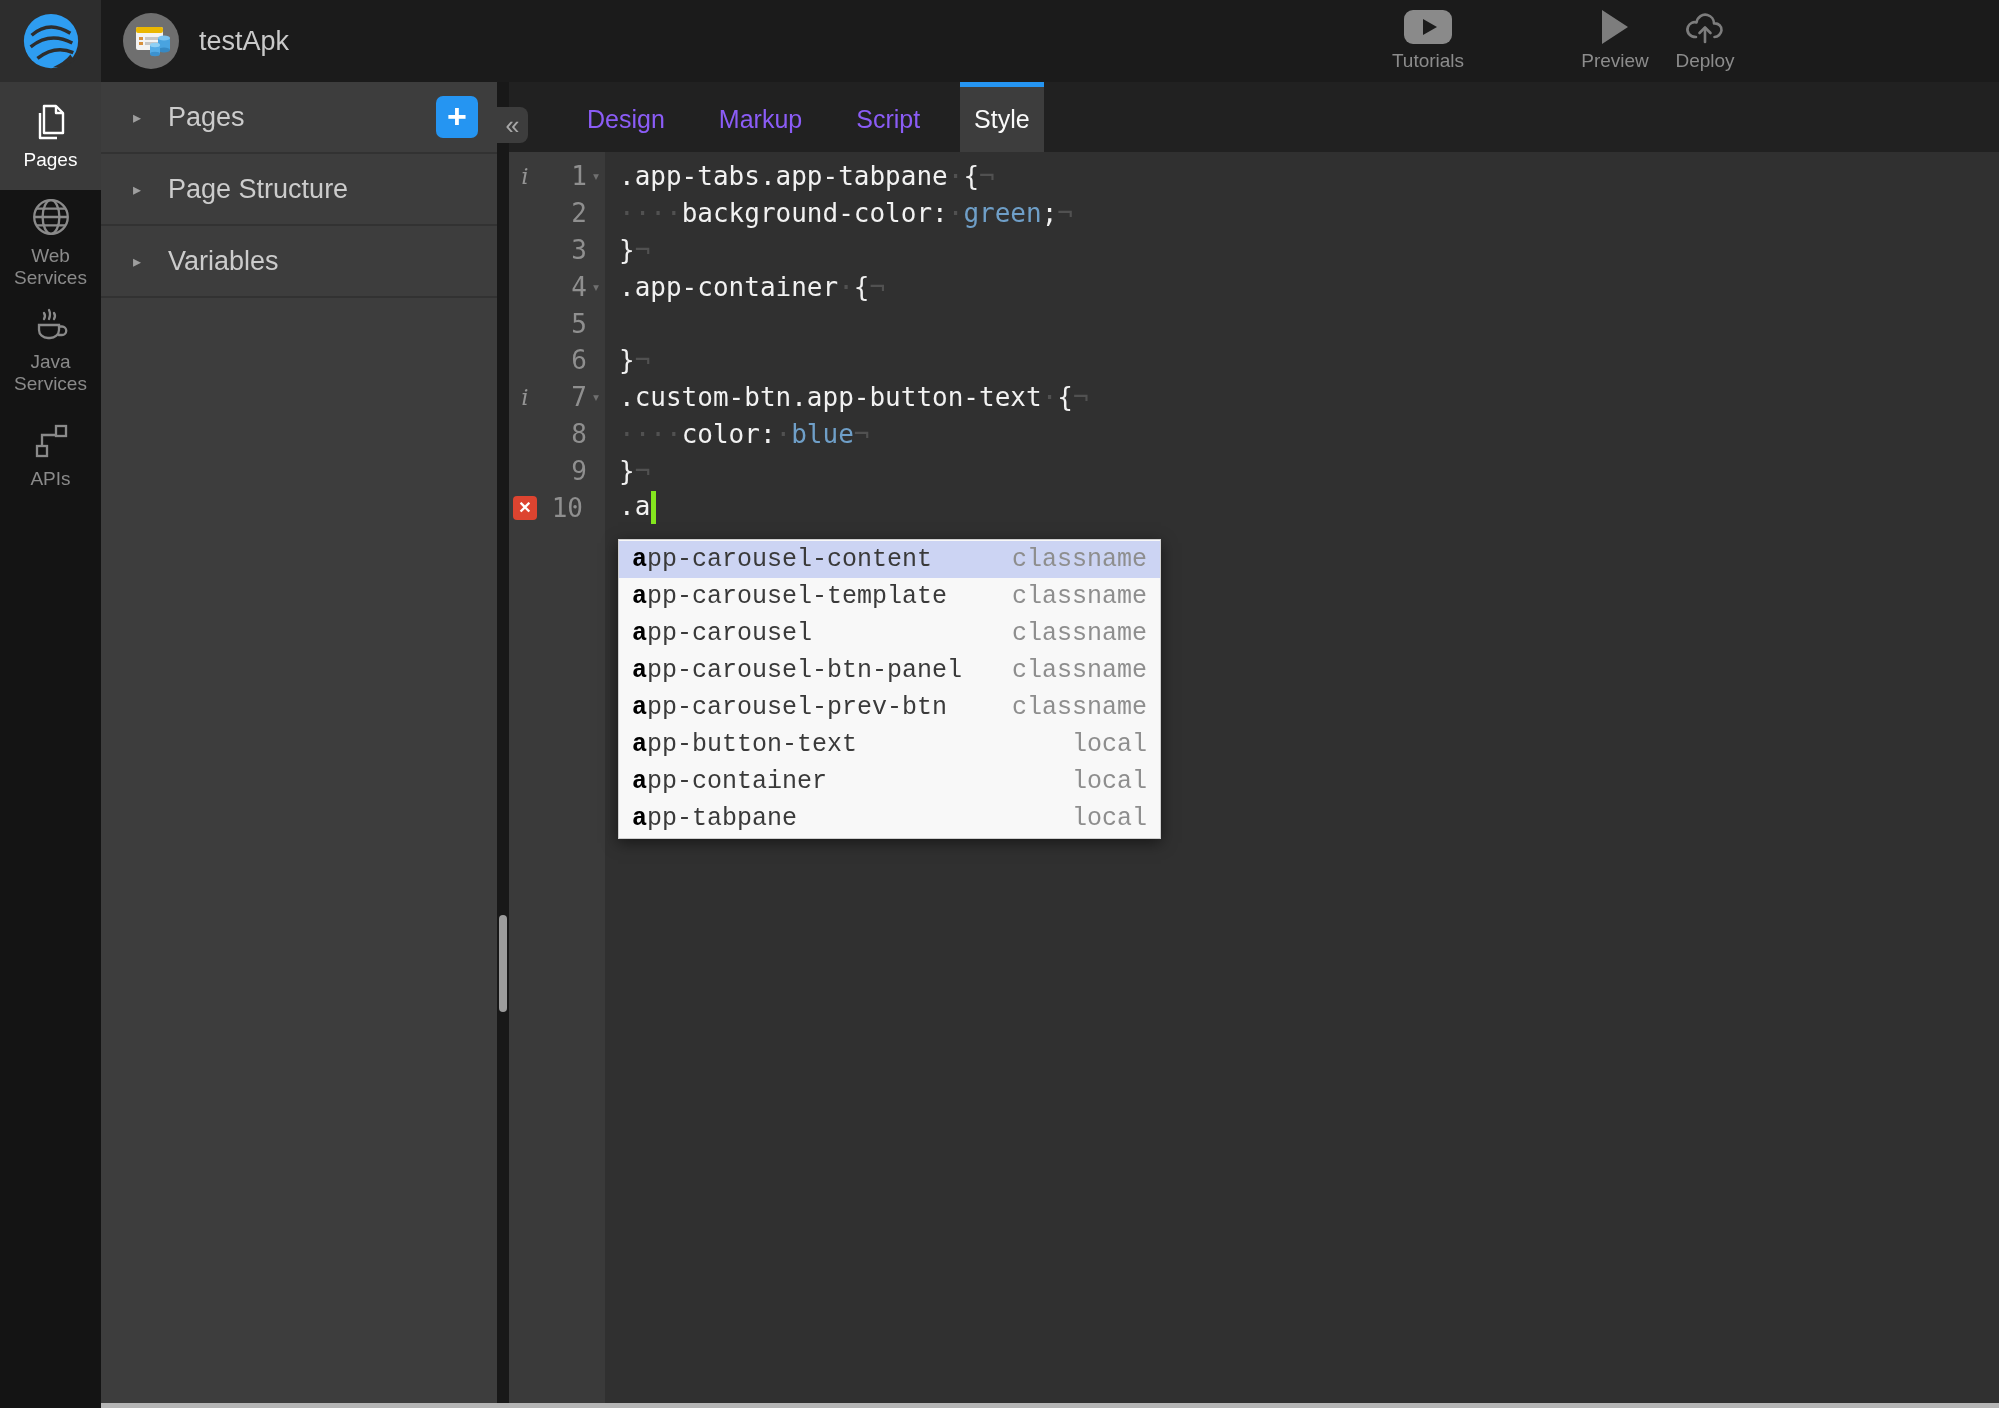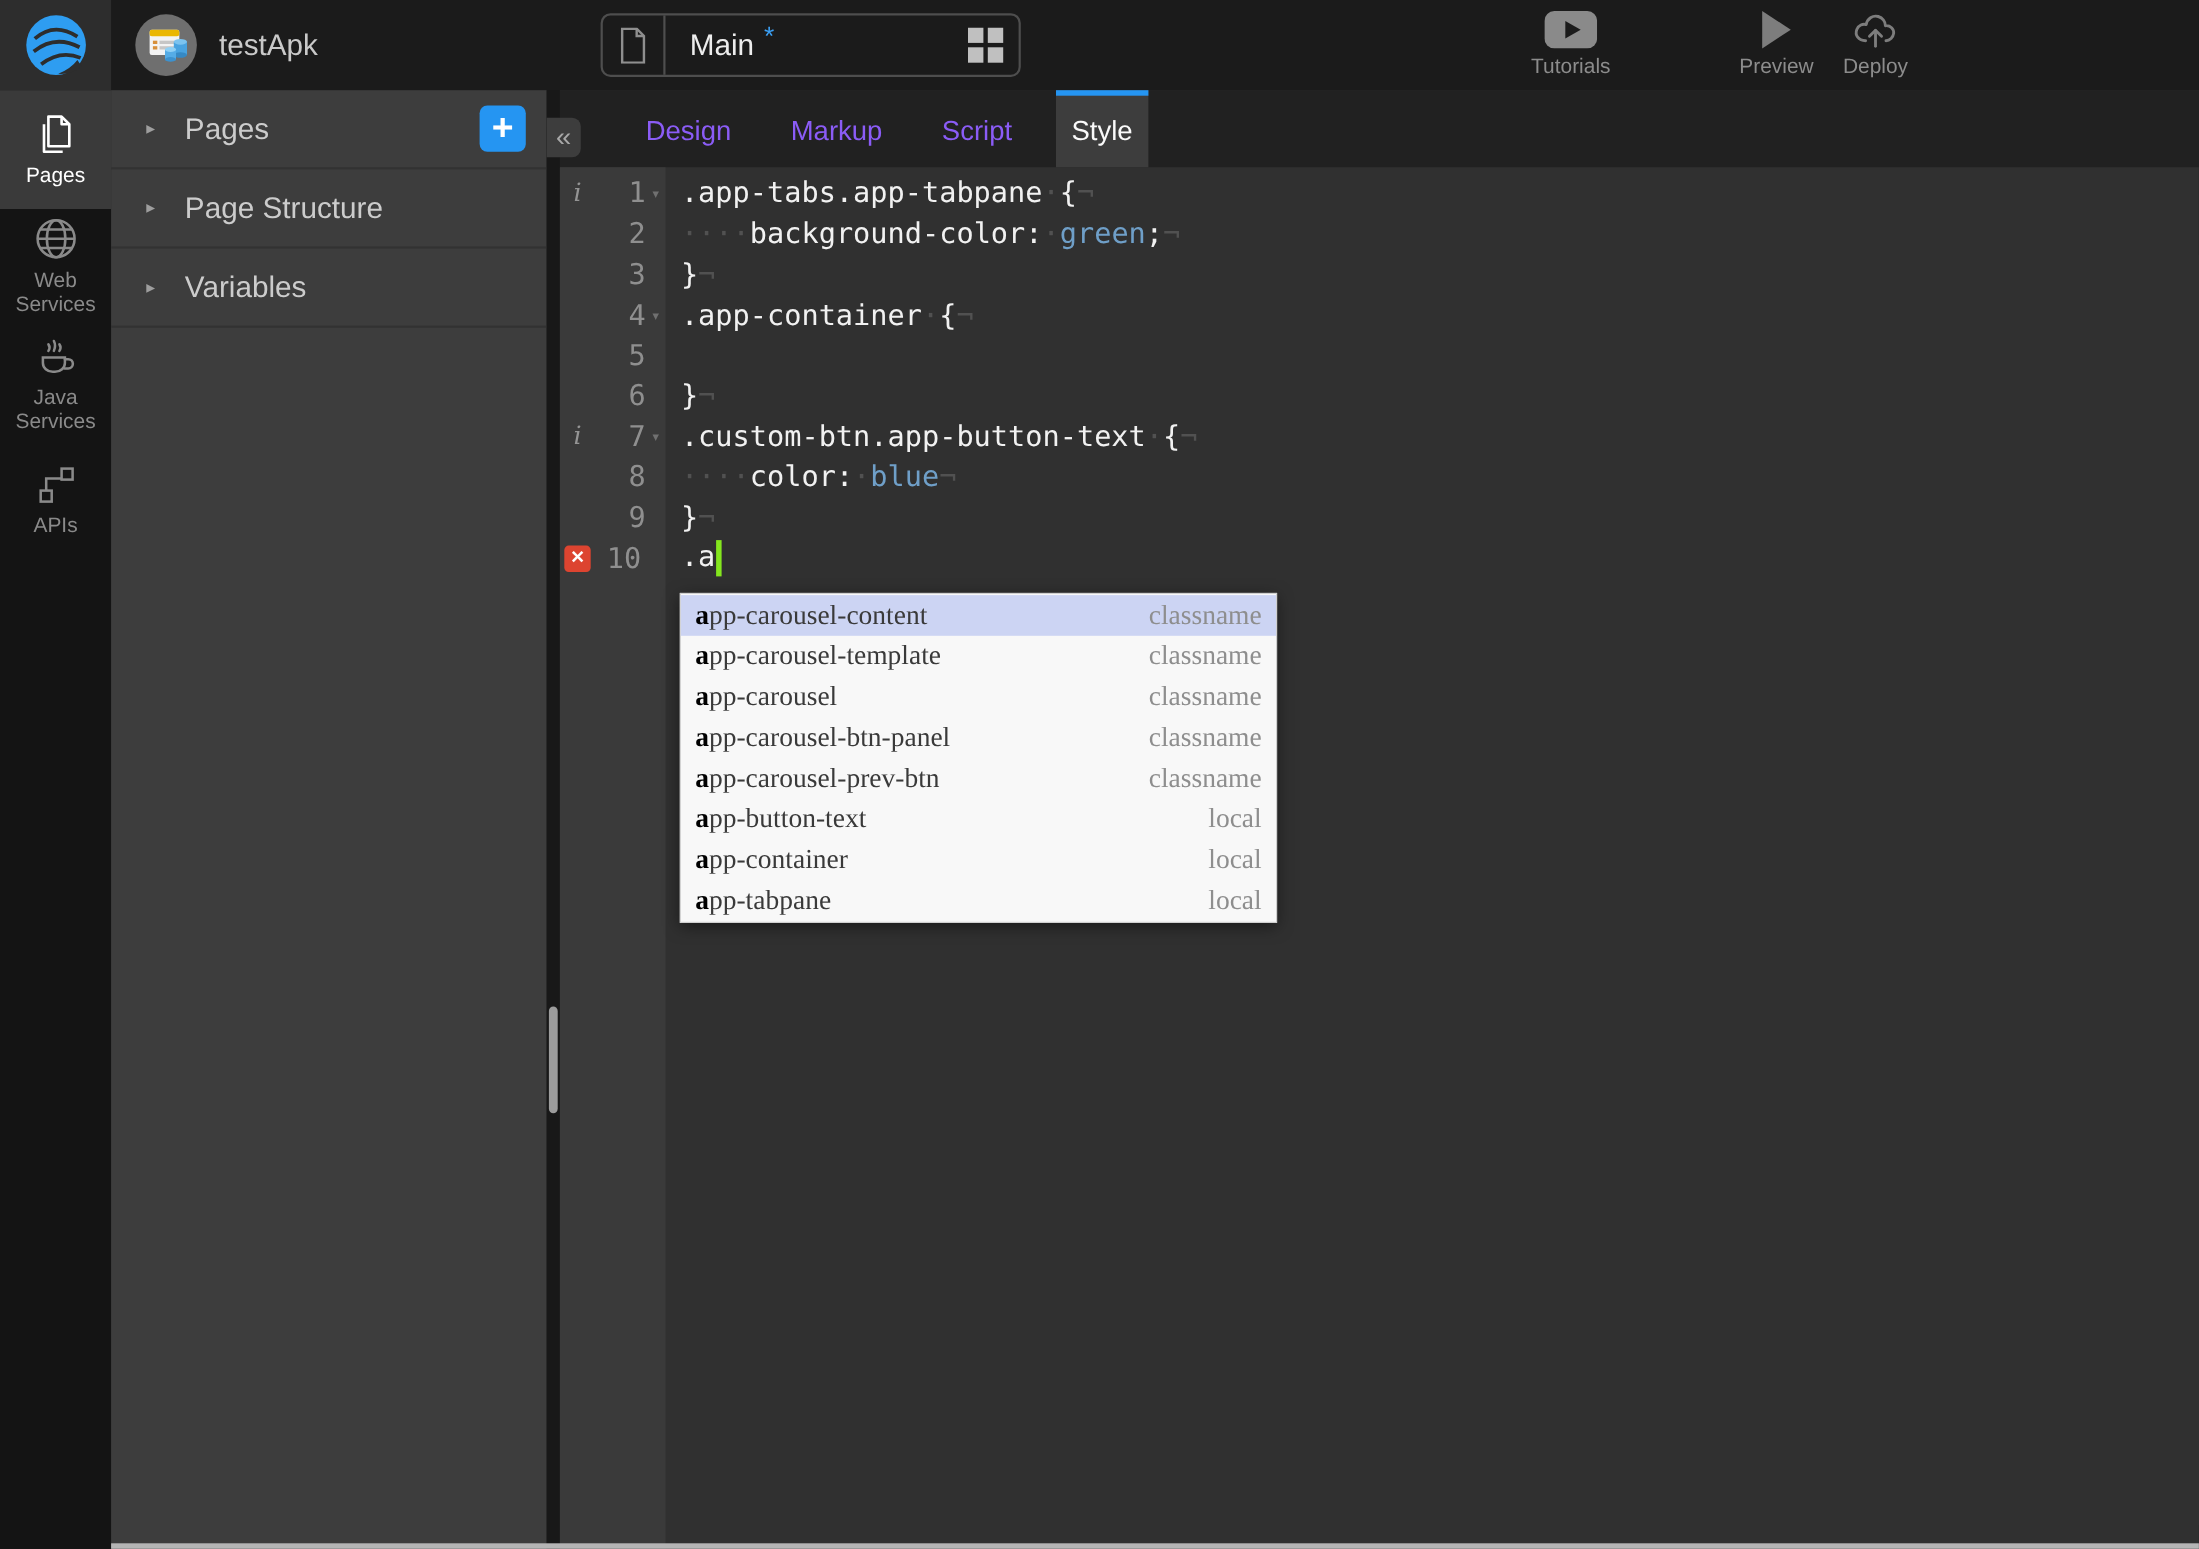--- a/index.html
+++ b/index.html
@@ -77,21 +77,21 @@
   .tok-p{color:#f1f1f1;}
   .tok-v{color:#6f9fc8;}
   .tok-i{color:#515151;}
   .cursor{display:inline-block;width:5px;height:33px;background:#84e61e;
     vertical-align:middle;margin-left:1px;}
   
   .autocomplete{position:absolute;left:618px;top:539px;width:543px;background:#f8f8f8;
     border:1px solid #cfcfcf;box-shadow:0 4px 14px rgba(0,0,0,.5);z-index:10;
     box-sizing:border-box;padding:1px 0;}
   .ac-item{height:37px;display:flex;align-items:center;padding:0 13px;
-    font-family:Liberation Serif, serif;font-size:25px;color:#3a3a3a;}
+    font-family:Liberation Mono, monospace;font-size:25px;color:#3a3a3a;}
   .ac-item.selected{background:#ccd4f3;}
   .ac-label b{color:#000;font-weight:bold;}
   .ac-meta{margin-left:auto;color:#8e8e8e;}
   
   .bottom-strip{position:absolute;left:101px;top:1403px;width:1898px;height:5px;background:#b5b5b5;}
   svg{display:block;}
 </style>
 </head>
 <body>
 
@@ -123,38 +123,20 @@
         <ellipse cx="42" cy="38" rx="6" ry="2.6" fill="#3689c4"></ellipse>
         <rect x="28" y="33" width="10" height="9" fill="#55ace6"></rect>
         <ellipse cx="33" cy="33" rx="5" ry="2.2" fill="#8fd0f5"></ellipse>
         <ellipse cx="33" cy="42" rx="5" ry="2.2" fill="#3d92cf"></ellipse>
       </g>
     </svg>
   </div>
 
   <div class="app-title">testApk</div>
 
-  <div class="page-selector">
-    <div class="ps-icon-cell">
-      <svg width="27" height="33" viewBox="0 0 24 30" fill="none" stroke="#8f8f8f" stroke-width="2">
-        <path d="M3 1 H15 L21 7 V29 H3 Z"></path>
-        <path d="M15 1 V7 H21"></path>
-      </svg>
-    </div>
-    <span class="ps-name">Main</span>
-    <span class="ps-star">*</span>
-    <span class="ps-grid">
-      <svg width="33" height="33" viewBox="0 0 33 33">
-        <rect x="0" y="0" width="14" height="14" fill="#c0c0c0"></rect>
-        <rect x="18" y="0" width="14" height="14" fill="#c0c0c0"></rect>
-        <rect x="0" y="18" width="14" height="14" fill="#c0c0c0"></rect>
-        <rect x="18" y="18" width="14" height="14" fill="#c0c0c0"></rect>
-      </svg>
-    </span>
-  </div>
 
   <div class="topbar-action" id="action-tutorials">
     <span class="ic">
       <svg width="48" height="34" viewBox="0 0 48 34">
         <rect width="48" height="34" rx="9" fill="#8a8a8a"></rect>
         <path d="M19 9 L33 17 L19 25 Z" fill="#1b1b1b"></path>
       </svg>
     </span>
     <span>Tutorials</span>
   </div>

